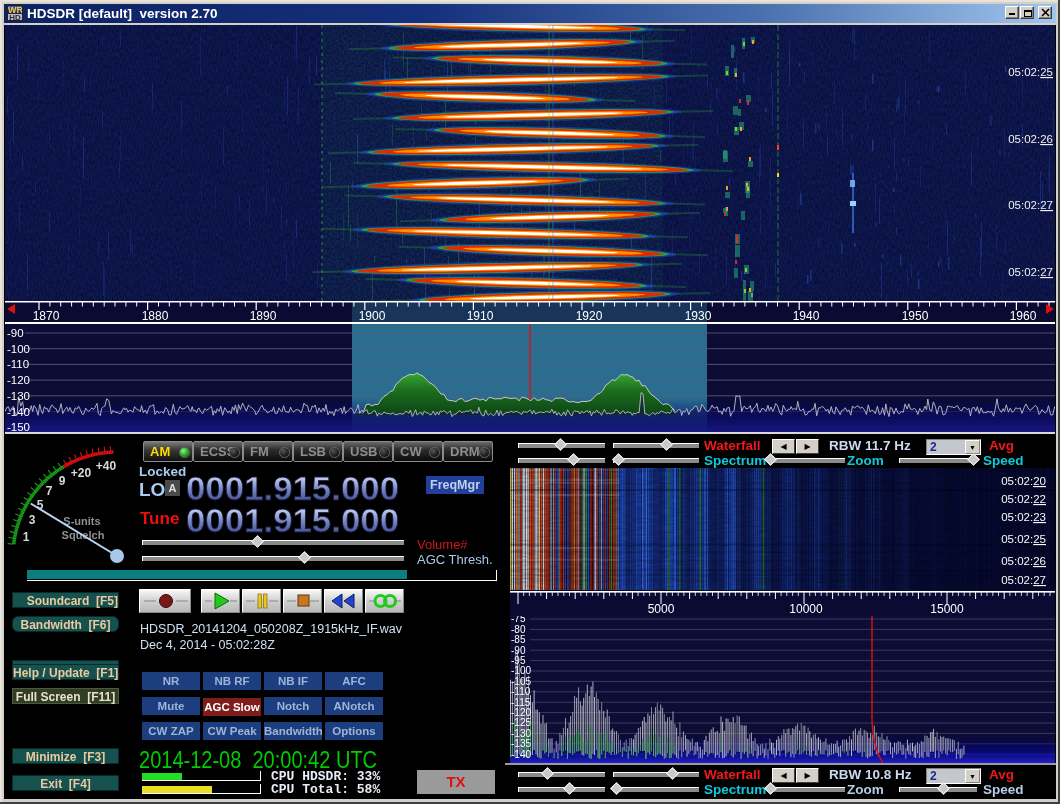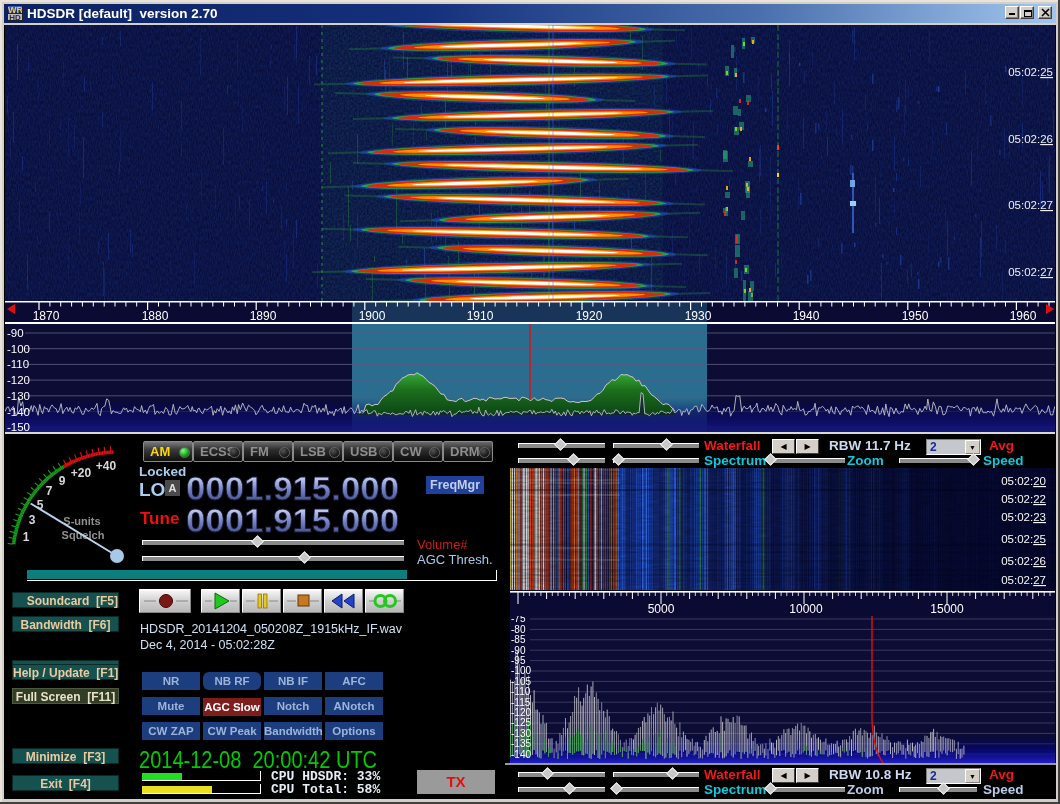--- a/index.html
+++ b/index.html
@@ -867,21 +867,21 @@
 <div style="position:absolute;left:142px;top:540px;width:262px;height:5px;background:#8a8a8a;border-top:1px solid #fff;border-left:1px solid #fff"></div>
 <div style="position:absolute;left:253px;top:537px;width:9px;height:9px;background:#c8c8c8;border:1px solid #f0f0f0;transform:rotate(45deg)"></div>
 <div style="position:absolute;left:142px;top:556px;width:262px;height:5px;background:#8a8a8a;border-top:1px solid #fff;border-left:1px solid #fff"></div>
 <div style="position:absolute;left:300px;top:553px;width:9px;height:9px;background:#c8c8c8;border:1px solid #f0f0f0;transform:rotate(45deg)"></div>
 <div class="abs" style="left:417px;top:537px;color:#d01818;font-size:13px">Volume#</div>
 <div class="abs" style="left:417px;top:552px;color:#a9c8e8;font-size:13px">AGC Thresh.</div>
 <div class="abs" style="left:27px;top:570px;width:380px;height:9px;background:#0b7e7e"></div>
 <div class="abs" style="left:27px;top:580px;width:470px;height:1px;background:#fff"></div>
 <div class="abs" style="left:496px;top:570px;width:1px;height:11px;background:#fff"></div>
 <div class="menu-btn" style="top:592px;text-align:right;">Soundcard&nbsp;&nbsp;[F5]</div>
-<div class="menu-btn" style="top:616px;">Bandwidth&nbsp;&nbsp;[F6]</div>
+<div class="menu-btn" style="top:616px;border-radius:6px;">Bandwidth&nbsp;&nbsp;[F6]</div>
 <div class="menu-btn" style="top:660px;">Options&nbsp;&nbsp;[F7]</div>
 <div class="menu-btn" style="top:664px;">Help / Update&nbsp;&nbsp;[F1]</div>
 <div class="menu-btn" style="top:688px;background:#333d26;color:#e8e4c8;border-color:#4a5a3a">Full Screen&nbsp;&nbsp;[F11]</div>
 <div class="menu-btn" style="top:748px;">Minimize&nbsp;&nbsp;[F3]</div>
 <div class="menu-btn" style="top:775px;">Exit&nbsp;&nbsp;[F4]</div>
 <div class="tbtn" style="left:139px;width:52px">
     <svg width="52" height="23">
       <line x1="4" y1="11" x2="16" y2="11" stroke="#888" stroke-width="1"></line>
       <line x1="36" y1="11" x2="48" y2="11" stroke="#888" stroke-width="1"></line>
       <circle cx="26" cy="11" r="6.5" fill="#7a1616" stroke="#3a0a0a"></circle>
@@ -919,21 +919,21 @@
     <svg width="38" height="23">
       <line x1="3" y1="11" x2="8" y2="11" stroke="#888" stroke-width="1"></line>
       <line x1="30" y1="11" x2="35" y2="11" stroke="#888" stroke-width="1"></line>
       <circle cx="14.5" cy="11" r="5.5" fill="none" stroke="#22c81e" stroke-width="3"></circle>
       <circle cx="24" cy="11" r="5.5" fill="none" stroke="#22c81e" stroke-width="3"></circle>
     </svg>
   </div>
 <div class="abs" style="left:140px;top:622px;color:#cfe0f2;font-size:12.5px">HDSDR_20141204_050208Z_1915kHz_IF.wav</div>
 <div class="abs" style="left:140px;top:638px;color:#cfe0f2;font-size:12.5px">Dec 4, 2014 - 05:02:28Z</div>
 <div class="dsp" style="left:142px;top:672px;">NR</div>
-<div class="dsp" style="left:203px;top:672px;border-radius:6px;">NB RF</div>
+<div class="dsp" style="left:203px;top:672px;">NB RF</div>
 <div class="dsp" style="left:264px;top:672px;">NB IF</div>
 <div class="dsp" style="left:325px;top:672px;">AFC</div>
 <div class="dsp" style="left:142px;top:697px;">Mute</div>
 <div class="dsp" style="left:203px;top:698px;background:#7f1d1d;color:#fff">AGC Slow</div>
 <div class="dsp" style="left:264px;top:697px;">Notch</div>
 <div class="dsp" style="left:325px;top:697px;">ANotch</div>
 <div class="dsp" style="left:142px;top:722px;">CW ZAP</div>
 <div class="dsp" style="left:203px;top:722px;">CW Peak</div>
 <div class="dsp" style="left:264px;top:722px;">Bandwidth</div>
 <div class="dsp" style="left:325px;top:722px;">Options</div>

